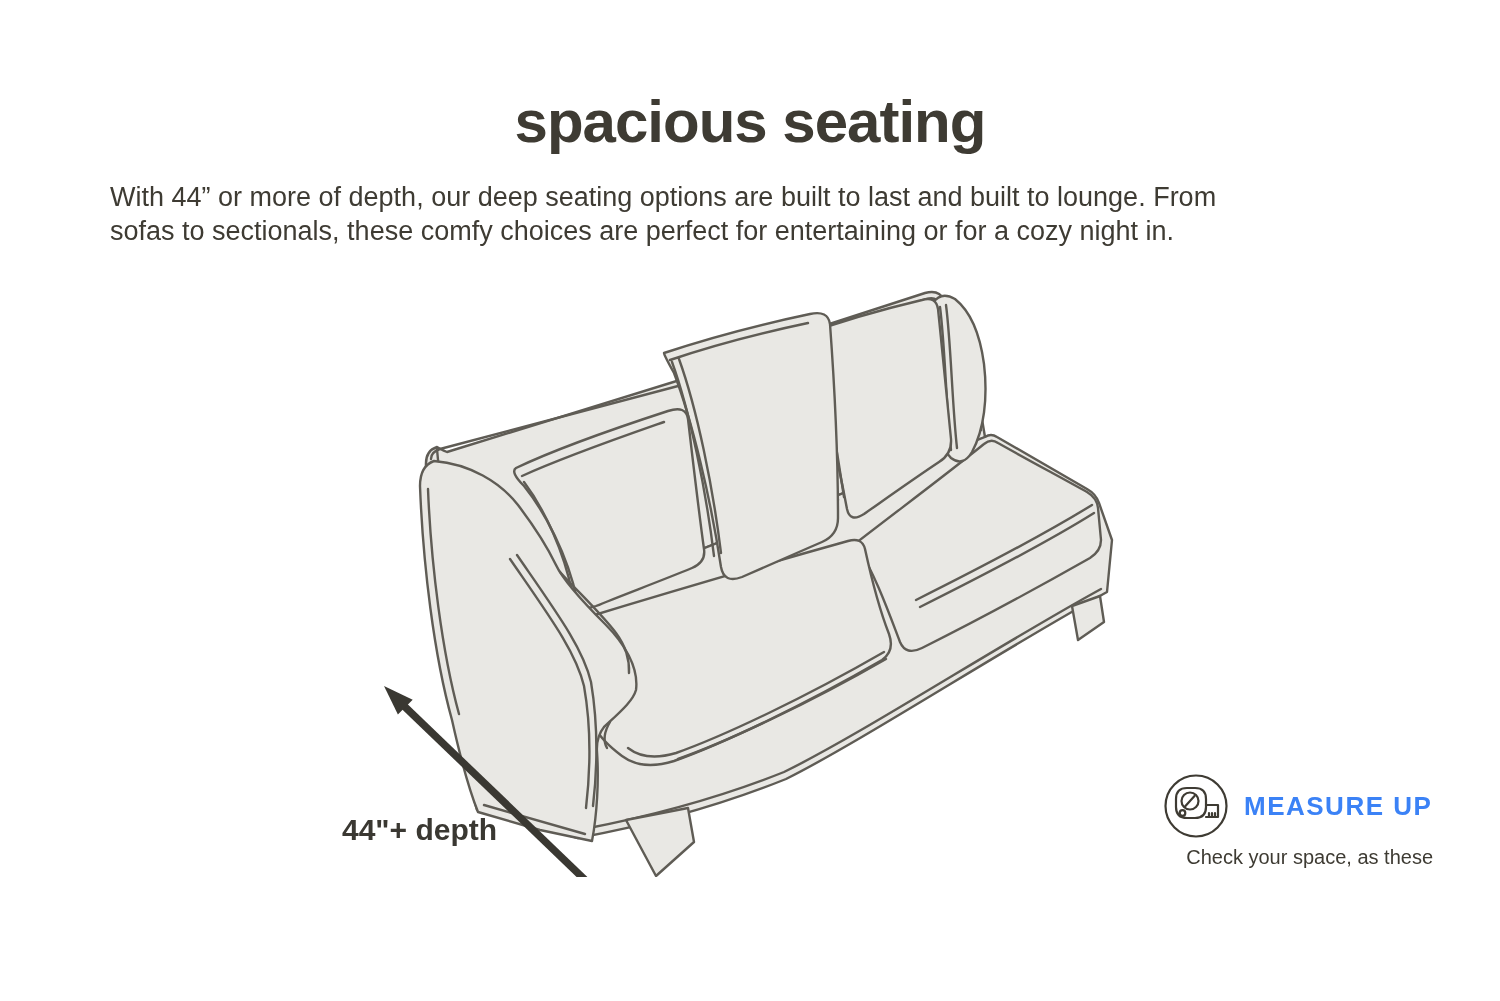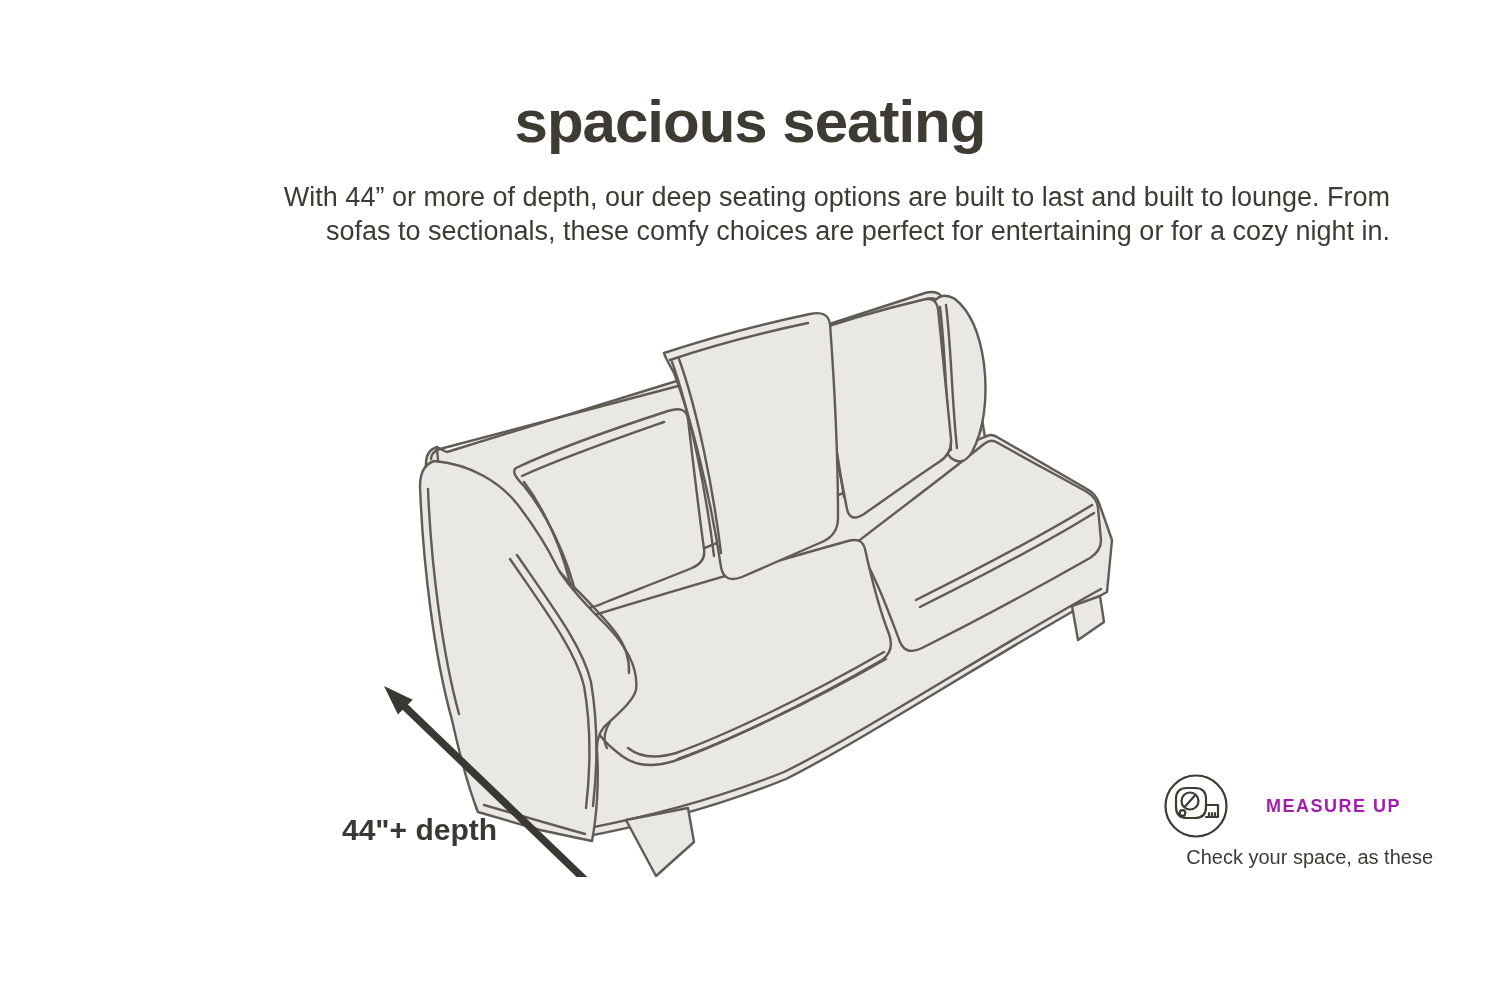--- a/index.html
+++ b/index.html
@@ -5,32 +5,32 @@
   html,body{margin:0;padding:0;background:#ffffff;}
   .canvas{
     position:relative;width:1500px;height:877px;background:#ffffff;
     font-family:"Liberation Sans", sans-serif;color:#3e3b33;overflow:hidden;
   }
   .page-title{
     position:absolute;left:0;top:86px;width:1500px;text-align:center;
     font-size:60px;line-height:72px;font-weight:bold;letter-spacing:-1px;color:#3e3b33;
   }
   .page-desc{
-    position:absolute;left:110px;top:180px;width:1280px;text-align:right;
+    position:absolute;left:110px;top:180px;width:1280px;text-align:left;
     font-size:27px;line-height:34px;color:#3e3b33;white-space:pre-line;
   }
   .dim-label{
     position:absolute;left:342px;top:813px;
     font-size:30px;font-weight:bold;color:#3a3832;white-space:pre;
   }
   .sofa-svg{position:absolute;left:0;top:0;}
   .mu-icon{position:absolute;left:1163px;top:773px;}
   .mu-heading{
-    position:absolute;left:1244px;top:793px;font-size:18px;line-height:26px;
-    font-weight:bold;letter-spacing:1.5px;color:#a21caf;white-space:pre;margin-left:22px;
+    position:absolute;left:1244px;top:793px;font-size:26px;line-height:26px;
+    font-weight:bold;letter-spacing:1.5px;color:#3b82f6;white-space:pre;
   }
   .mu-note{
     position:absolute;right:67px;top:838px;width:430px;text-align:right;
     font-size:20px;line-height:39px;color:#3e3b33;white-space:pre-line;
   }
 </style>
 </head>
 <body>
 
 <div class="canvas">

